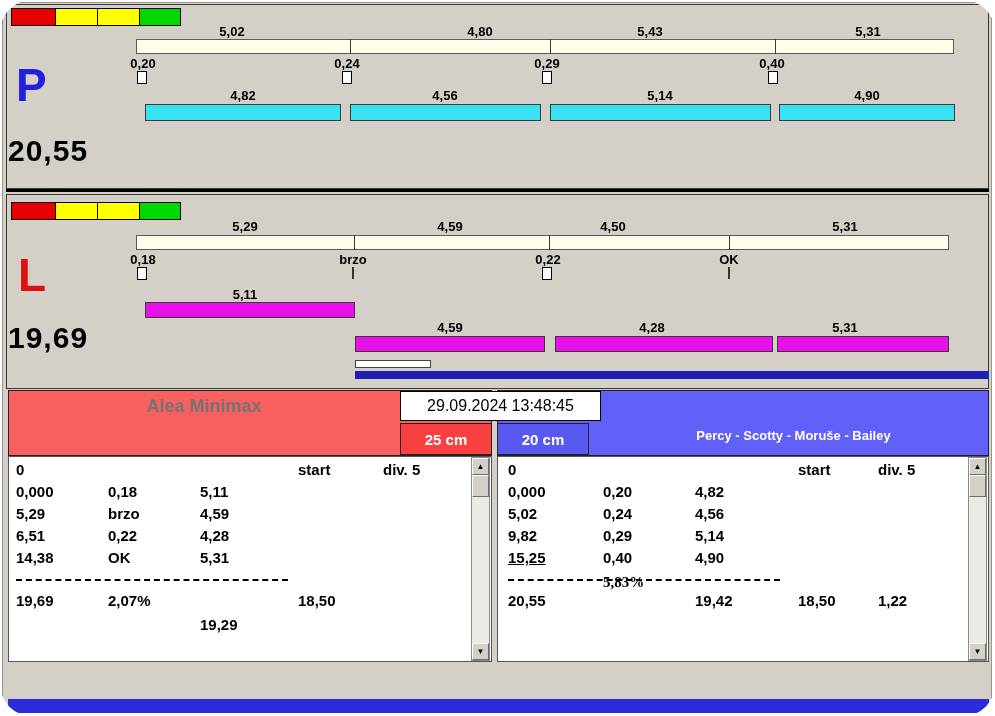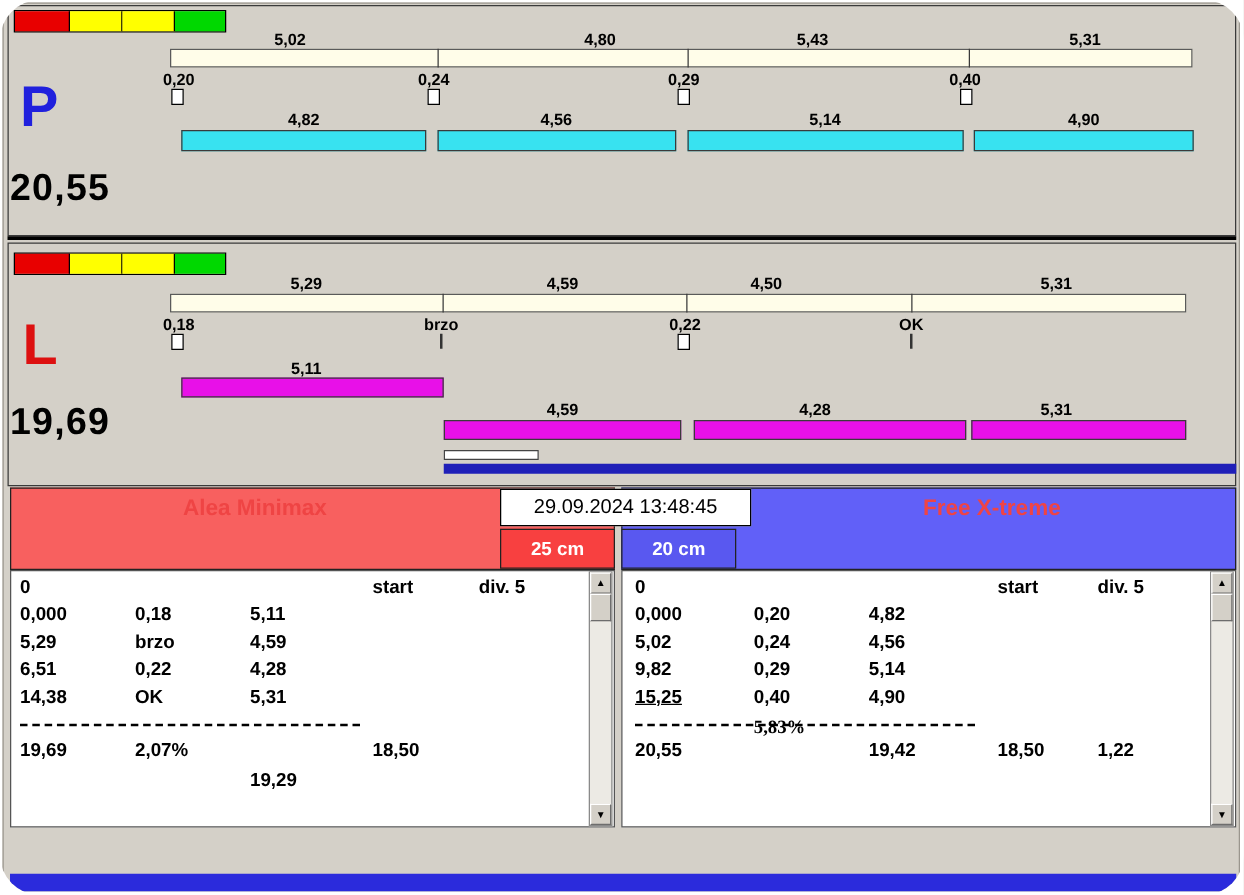--- a/index.html
+++ b/index.html
@@ -10,21 +10,21 @@
   .panel { border: 1px solid #3a3a3a; }
   .lbl { font-weight: bold; font-size: 13px; text-align: center; white-space: nowrap; color: #000; }
   .big-letter { font-weight: bold; font-size: 46px; line-height: 1; }
   .total { font-weight: bold; font-size: 30px; color: #000; letter-spacing: 1px; }
   .creambar { border: 1px solid #5a5a5a; }
   .vline { width: 1px; background: #3a3a3a; }
   .timebar { border: 1px solid #3a3a3a; }
   .mbox { width: 10px; height: 13px; background: #fff; border: 1px solid #000; }
   .mtick { width: 2px; height: 12px; background: #333; }
   .hdr { border: 1px solid #222; }
-  .hdr-title { font-weight: bold; font-size: 18px; color: #ef4444; text-align: center; white-space: nowrap; }
+  .hdr-title { font-weight: bold; font-size: 18px; color: #737373; text-align: center; white-space: nowrap; }
   .hdr-sub { font-weight: bold; font-size: 13px; color: #fff; text-align: center; white-space: nowrap; }
   .chip { font-weight: bold; font-size: 15px; color: #fff; text-align: center; line-height: 32px; border: 1px solid #222; }
   .dtbox { background: #fff; border: 1px solid #000; font-size: 16px; color: #000; text-align: center; line-height: 28px; white-space: nowrap; }
   .tbl { background: #fff; border: 1px solid #555; }
   .cell { font-weight: bold; font-size: 15px; color: #000; white-space: nowrap; }
   .dash { border-top: 2px dashed #000; }
   .sb { background: #eceae4; border: 1px solid #8a8a8a; }
   .sb-btn { position: absolute; left: 0; width: 17px; height: 17px; background: #d4d0c8;
             border: 1px solid; border-color: #ffffff #6d6d6d #6d6d6d #ffffff;
             font-size: 8px; line-height: 15px; text-align: center; color: #000; }
@@ -130,21 +130,21 @@
 
   <div class="abs total" style="left:8px;top:321px;">19,69</div>
 
   <div class="abs" style="left:355px;top:360px;width:76px;height:8px;background:#fff;border:1px solid #444;"></div>
   <div class="abs" style="left: 355px; top: 371px; width: 634px; height: 8px; background-color: rgb(31, 31, 184);"></div>
 
   <div class="abs hdr" style="left: 8px; top: 390px; width: 484px; height: 66px; background-color: rgb(248, 96, 95);"></div>
   <div class="abs hdr-title" style="left:8px;top:396px;width:392px;">Alea Minimax</div>
 
   <div class="abs hdr" style="left: 497px; top: 390px; width: 492px; height: 66px; background-color: rgb(97, 96, 248);"></div>
-  <div class="abs hdr-title" style="left:598px;top:396px;width:391px;">Free X-treme</div>
+  <div class="abs hdr-sub" style="left:598px;top:428px;width:391px;">Percy - Scotty - Moruše - Bailey</div>
 
   <div class="abs chip" style="left: 400px; top: 423px; width: 92px; height: 32px; background-color: rgb(248, 64, 64);">25 cm</div>
   <div class="abs chip" style="left: 497px; top: 423px; width: 92px; height: 32px; background-color: rgb(89, 88, 240);">20 cm</div>
 
   <div class="abs dtbox" style="left:400px;top:391px;width:201px;height:30px;">29.09.2024 13:48:45</div>
 
   <div class="abs tbl" style="left:8px;top:456px;width:484px;height:206px;"></div>
 
   <div class="abs cell" style="left:16px;top:461px;">0</div>
   <div class="abs cell" style="left:298px;top:461px;">start</div>

